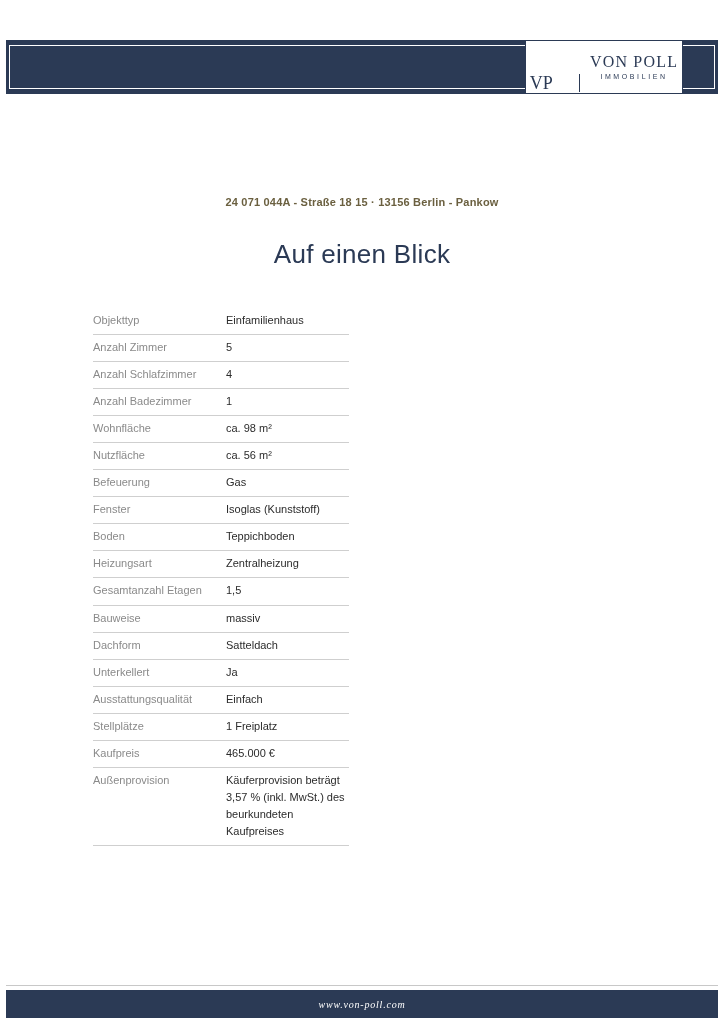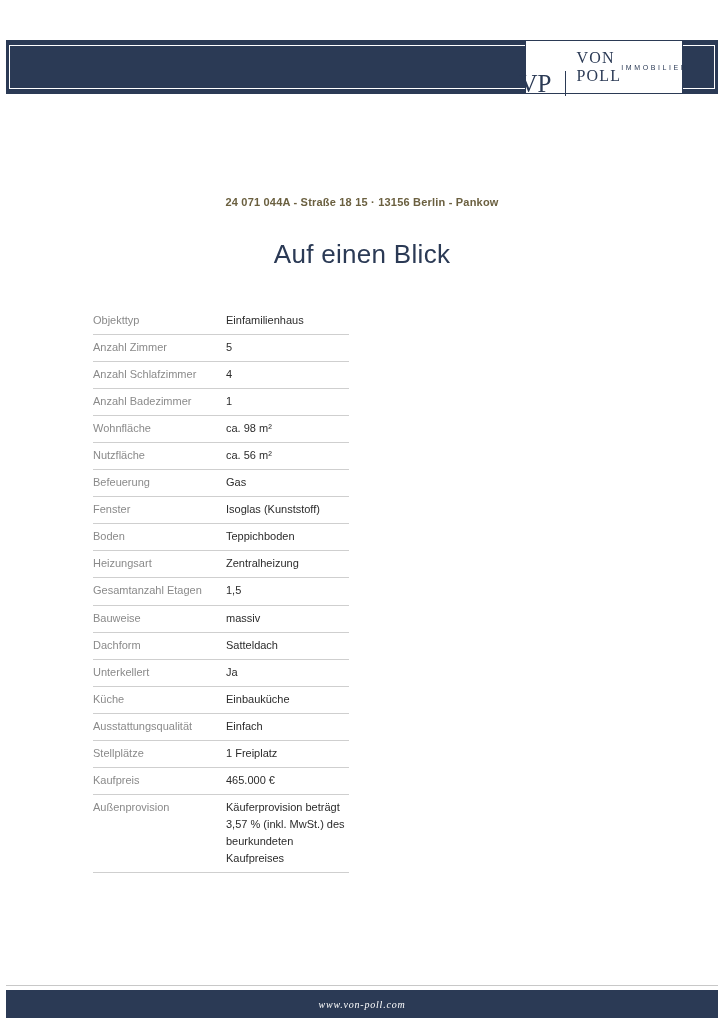--- a/index.html
+++ b/index.html
@@ -57,31 +57,31 @@
     align-items: center;
     justify-content: center;
   }
   .logo-inner {
     display: flex;
     align-items: center;
     gap: 10px;
   }
   .logo-vp {
     font-family: "Liberation Serif", serif;
-    font-size: 25px;
+    font-size: 18px;
     color: #2b3a55;
     letter-spacing: 0px;
     line-height: 1;
-    padding-right: 14px;
+    padding-right: 26px;
     border-right: 1px solid #2b3a55;
     margin-top: 32px;
   }
   .logo-text {
     display: flex;
-    flex-direction: row;
+    flex-direction: column;
     align-items: center;
     line-height: 1.15;
   }
   .logo-name {
     font-family: "Liberation Serif", serif;
     font-size: 16px;
     color: #2b3a55;
     letter-spacing: 1.2px;
   }
   .logo-sub {
@@ -262,24 +262,20 @@
       </tr>
       <tr>
         <td class="fact-label">Dachform</td>
         <td class="fact-value">Satteldach</td>
       </tr>
       <tr>
         <td class="fact-label">Unterkellert</td>
         <td class="fact-value">Ja</td>
       </tr>
       <tr>
-        <td class="fact-label">Küche</td>
-        <td class="fact-value">Einbauküche</td>
-      </tr>
-      <tr>
         <td class="fact-label">Ausstattungsqualität</td>
         <td class="fact-value">Einfach</td>
       </tr>
       <tr>
         <td class="fact-label">Stellplätze</td>
         <td class="fact-value">1 Freiplatz</td>
       </tr>
       <tr>
         <td class="fact-label">Kaufpreis</td>
         <td class="fact-value">465.000 €</td>

